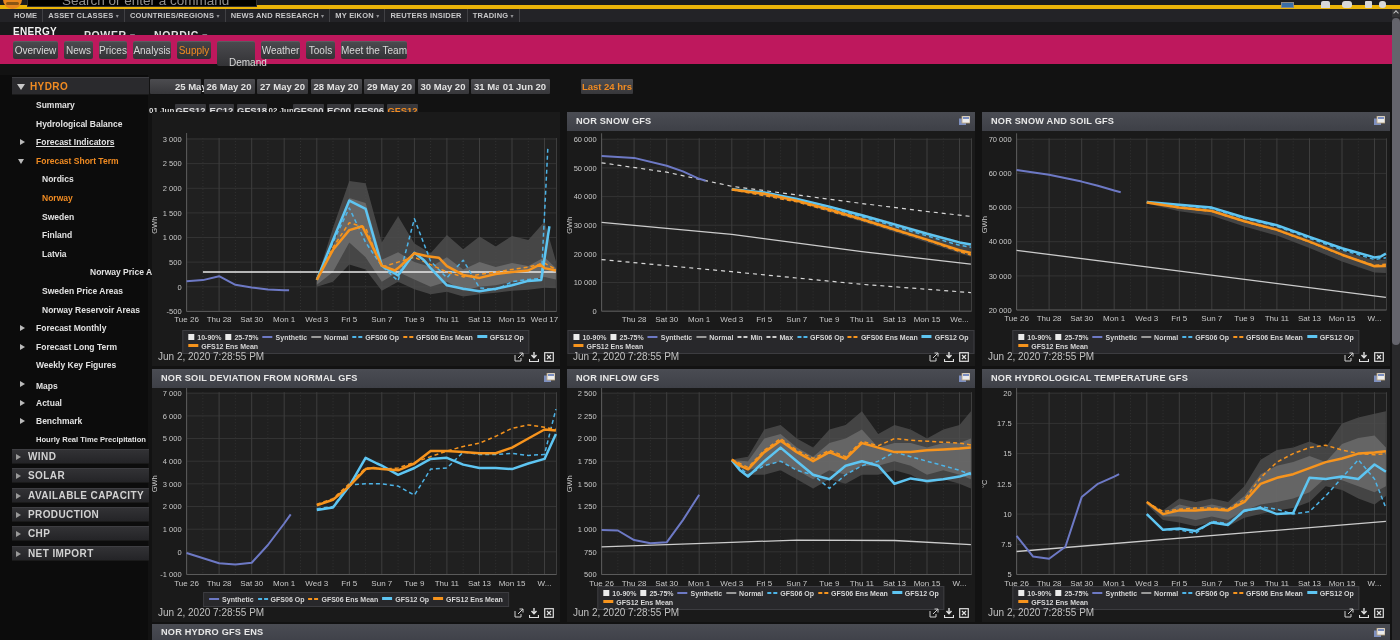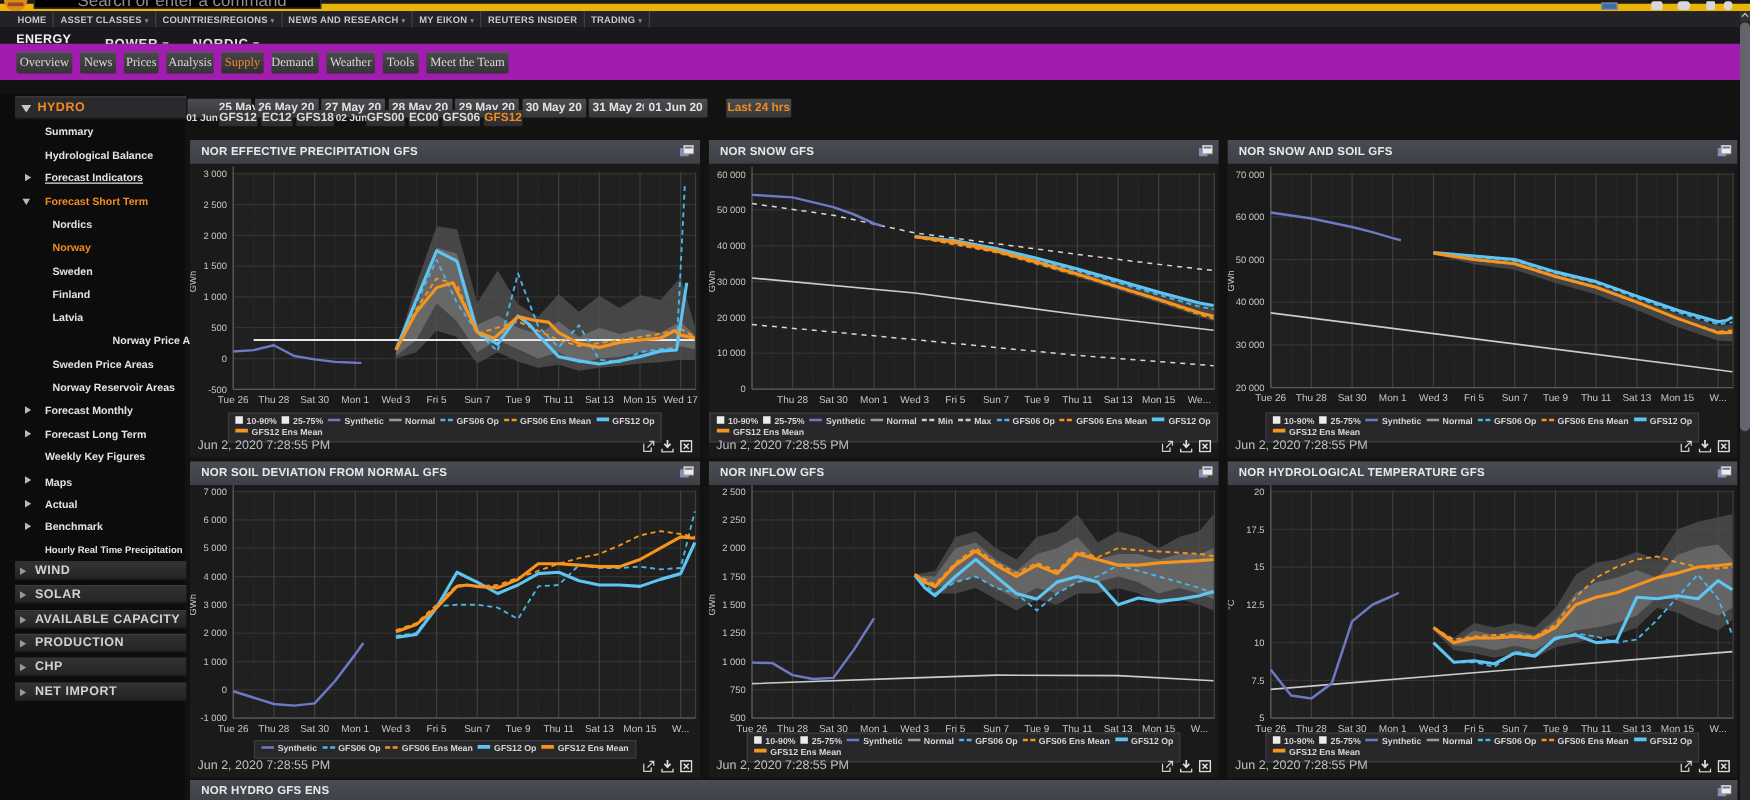--- a/index.html
+++ b/index.html
@@ -1,29 +1,29 @@
 <!DOCTYPE html>
 <html><head><meta charset="utf-8"><style>
 *{margin:0;padding:0;box-sizing:border-box;}
 html,body{width:1400px;height:640px;overflow:hidden;background:#121212;
 font-family:"Liberation Sans",sans-serif;}
 .abs{position:absolute;}
-#topstrip{position:absolute;left:0;top:0;width:1400px;height:9px;background:#1b1b1d;border-bottom:6px solid #eab308;}
+#topstrip{position:absolute;left:0;top:0;width:1400px;height:9px;background:#1b1b1d;border-bottom:4px solid #eab308;}
 #searchbox{position:absolute;left:27px;top:-10px;width:230px;height:17px;background:#000;border:1px solid #2e2e2e;color:#8f8f8f;font-size:13.5px;line-height:19px;padding-left:34px;overflow:hidden;}
 #ocircle{position:absolute;left:3px;top:-10px;width:19px;height:19px;border-radius:50%;
 background:#e8861d;}
 #ocircle:after{content:"";position:absolute;left:3px;top:12px;width:13px;height:2.5px;background:#8a5515;border-radius:2px;}
 #menubar{position:absolute;left:0;top:9px;width:1400px;height:13px;background:#232327;}
 #menubar .mi{float:left;font-size:7.5px;font-weight:bold;color:#c7c7c9;letter-spacing:.2px;line-height:13px;padding:0 5px;border-right:1px solid #404044;}
 #menubar .mi b{color:#909094;font-size:6px;font-weight:normal;}
 #titlebar{position:absolute;left:0;top:22px;width:1400px;height:24px;background:#19191b;}
 #titlebar .t1{position:absolute;left:13px;top:4px;font-size:10px;font-weight:bold;color:#f2f2f2;letter-spacing:.3px;}
 #titlebar .t2{position:absolute;top:7px;font-size:10.5px;font-weight:bold;color:#e0e0e0;letter-spacing:.6px;}
 #titlebar .t2 b{color:#9a9a9e;font-size:9px;}
-#tabrow{position:absolute;left:0;top:35px;width:1400px;height:29px;background:#a21caf;font-family:Liberation Serif, serif;}
+#tabrow{position:absolute;left:0;top:35px;width:1400px;height:29px;background:#be185d;}
 .tab{position:absolute;top:6px;height:18px;line-height:18px;padding:0 8px;border-radius:2px;
 background:linear-gradient(#4a4a4e,#333336);color:#d8d8d8;font-size:10px;border-top:1px solid #5c5c60;white-space:nowrap;}
 .tab.sel{color:#f08b22;background:linear-gradient(#454548,#2f2f32);}
 #sidebar{position:absolute;left:0;top:75px;width:148px;height:565px;background:#0c0c0c;}
 .shead{position:absolute;left:12px;width:137px;height:15px;background:linear-gradient(#323235,#242427);border-top:1px solid #3e3e42;border-bottom:1px solid #1a1a1a;font-size:10px;font-weight:bold;color:#d2d2d2;letter-spacing:.4px;line-height:14px;padding-left:16px;}
 .shead i{position:absolute;left:4px;top:4px;border-left:5px solid #9a9a9a;border-top:3.5px solid transparent;border-bottom:3.5px solid transparent;}
 .sitem{position:absolute;font-size:8.5px;font-weight:bold;color:#e2e2e2;white-space:nowrap;}
 .sitem.or{color:#f08b22;}
 .arr-r{position:absolute;border-left:5px solid #bbbbbb;border-top:3.5px solid transparent;border-bottom:3.5px solid transparent;}
 .arr-d{position:absolute;border-top:5px solid #bbbbbb;border-left:3.5px solid transparent;border-right:3.5px solid transparent;}
@@ -86,21 +86,21 @@
     <span class="t1">ENERGY</span>
     <span class="t2" style="left:84px;">POWER <b>▾</b></span>
     <span class="t2" style="left:154px;">NORDIC <b>▾</b></span>
   </div>
 <div id="tabrow">
     <div class="tab" style="left:13px;width:45px;padding:0;text-align:center;">Overview</div>
     <div class="tab" style="left:64px;width:29px;padding:0;text-align:center;">News</div>
     <div class="tab" style="left:99px;width:28px;padding:0;text-align:center;">Prices</div>
     <div class="tab" style="left:133px;width:38px;padding:0;text-align:center;">Analysis</div>
     <div class="tab sel" style="left:177px;width:34px;padding:0;text-align:center;">Supply</div>
-    <div class="tab" style="left:217px;width:38px;padding:0;text-align:left;">Demand</div>
+    <div class="tab" style="left:217px;width:38px;padding:12px;text-align:left;">Demand</div>
     <div class="tab" style="left:261px;width:39px;padding:0;text-align:center;">Weather</div>
     <div class="tab" style="left:306px;width:29px;padding:0;text-align:center;">Tools</div>
     <div class="tab" style="left:341px;width:66px;padding:0;text-align:center;">Meet the Team</div>
   </div>
 <div id="sidebar">
     <div class="shead" style="top:2px;height:18px;line-height:18px;background:#2a2a2d;color:#f08b22;padding-left:18px;"><i style="border-left:4px solid transparent;border-right:4px solid transparent;border-top:6px solid #c8c8c8;border-bottom:none;top:6px;left:5px;"></i>HYDRO</div>
     <div class="sitem" style="left:36px;top:25px;">Summary</div>
     <div class="sitem" style="left:36px;top:43.599999999999994px;">Hydrological Balance</div>
     <div class="sitem" style="left:36px;top:62.19999999999999px;text-decoration:underline;">Forecast Indicators</div>
     <div class="arr-r" style="left:20px;top:64.19999999999999px;"></div>
@@ -134,40 +134,35 @@
     <div class="shead" style="top:470.5px;"><i></i>NET IMPORT</div>
   </div>
 <div class="abs" style="left:0;top:79px;width:1392px;height:15px;">
     <div class="dbtn" style="left:150px;width:51px;padding-left:25px;">25 May 20</div>
     <div class="dbtn" style="left:203.5px;width:51px;">26 May 20</div>
     <div class="dbtn" style="left:257.0px;width:51px;">27 May 20</div>
     <div class="dbtn" style="left:310.5px;width:51px;">28 May 20</div>
     <div class="dbtn" style="left:364.0px;width:51px;">29 May 20</div>
     <div class="dbtn" style="left:417.5px;width:51px;">30 May 20</div>
     <div class="dbtn" style="left:471.0px;width:51px;">31 May 20</div>
-    <div class="dbtn" style="left:499px;width:51px;margin-left:16px;">01 Jun 20</div>
+    <div class="dbtn" style="left:499px;width:51px;">01 Jun 20</div>
     <div class="dbtn" style="left:581.0px;width:52px;color:#f08b22;">Last 24 hrs</div>
   </div>
-<div class="abs" style="left:0;top:88px;width:1132px;height:14px;">
+<div class="abs" style="left:0;top:104px;width:1132px;height:14px;">
     <div class="mlab" style="left:149px;">01 Jun</div>
     <div class="mbtn" style="left:175px;width:31px;">GFS12</div>
     <div class="mbtn" style="left:209px;width:25px;">EC12</div>
     <div class="mbtn" style="left:237px;width:30px;">GFS18</div>
     <div class="mlab" style="left:268.5px;">02 Jun</div>
     <div class="mbtn" style="left:293px;width:31px;">GFS00</div>
     <div class="mbtn" style="left:327px;width:24px;">EC00</div>
     <div class="mbtn" style="left:354px;width:30px;">GFS06</div>
     <div class="mbtn" style="left:387px;width:31px;color:#f08b22;">GFS12</div>
   </div>
 <div class="panel" style="left:152px;top:112px;width:408px;height:254px;">
-    <div class="phead">NOR EFFECTIVE PRECIPITATION GFS<svg class="popic" width="11" height="10" viewBox="0 0 11 10">
-        <rect x="0" y="2.5" width="7" height="6.5" fill="#7d8fc0"></rect>
-        <rect x="3" y="0" width="8" height="7" fill="#ececec" stroke="#b9a27a" stroke-width="0.8"></rect>
-        <rect x="4" y="1.2" width="6" height="1.6" fill="#5f77b5"></rect>
-      </svg></div>
     <svg class="chart" style="left:0;top:19px;" width="408" height="235" viewBox="0 0 408 235">
       <rect x="34.6" y="7.0" width="369.9" height="173.4" fill="#202020"></rect>
       <line x1="34.6" y1="180.4" x2="404.5" y2="180.4" stroke="#333333" stroke-width="1"></line>
       <text x="29.6" y="183.1" text-anchor="end" class="axty">-500</text>
       <line x1="34.6" y1="155.8" x2="404.5" y2="155.8" stroke="#333333" stroke-width="1"></line>
       <text x="29.6" y="158.5" text-anchor="end" class="axty">0</text>
       <line x1="34.6" y1="131.1" x2="404.5" y2="131.1" stroke="#333333" stroke-width="1"></line>
       <text x="29.6" y="133.8" text-anchor="end" class="axty">500</text>
       <line x1="34.6" y1="106.5" x2="404.5" y2="106.5" stroke="#333333" stroke-width="1"></line>
       <text x="29.6" y="109.2" text-anchor="end" class="axty">1 000</text>

